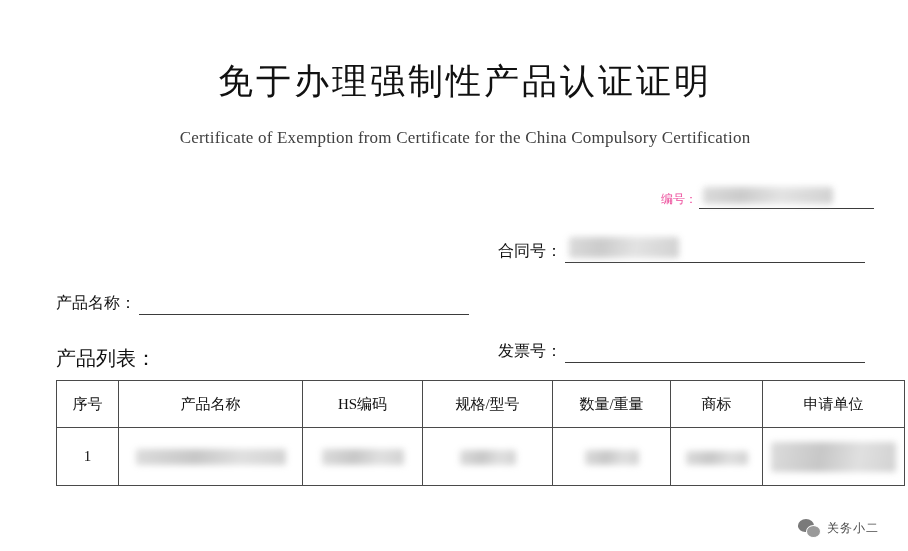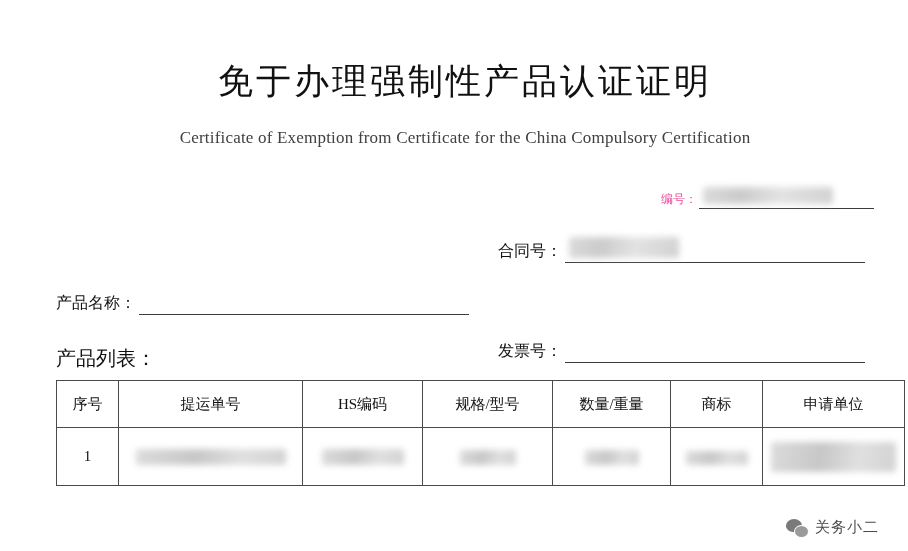--- a/index.html
+++ b/index.html
@@ -174,21 +174,21 @@
   .wechat-icon .b2 {
     position: absolute;
     width: 13px; height: 11px;
     border-radius: 50%;
     background: #9a9a9a;
     left: 8px; top: 6px;
     border: 1.5px solid #ffffff;
   }
   .account-name {
     font-family: "Liberation Sans", sans-serif;
-    font-size: 15px;
+    font-size: 12px;
     color: #4a4a4a;
     letter-spacing: 1px;
   }
 </style>
 </head>
 <body>
 
 <div class="page">
 
   <div class="title-cn">免于办理强制性产品认证证明</div>
@@ -227,21 +227,21 @@
       <col style="width:184px">
       <col style="width:120px">
       <col style="width:130px">
       <col style="width:118px">
       <col style="width:92px">
       <col style="width:142px">
     </colgroup>
     <thead>
       <tr>
         <th>序号</th>
-        <th>提运单号</th>
+        <th>产品名称</th>
         <th>HS编码</th>
         <th>规格/型号</th>
         <th>数量/重量</th>
         <th>商标</th>
         <th>申请单位</th>
       </tr>
     </thead>
     <tbody>
       <tr>
         <td>1</td>

